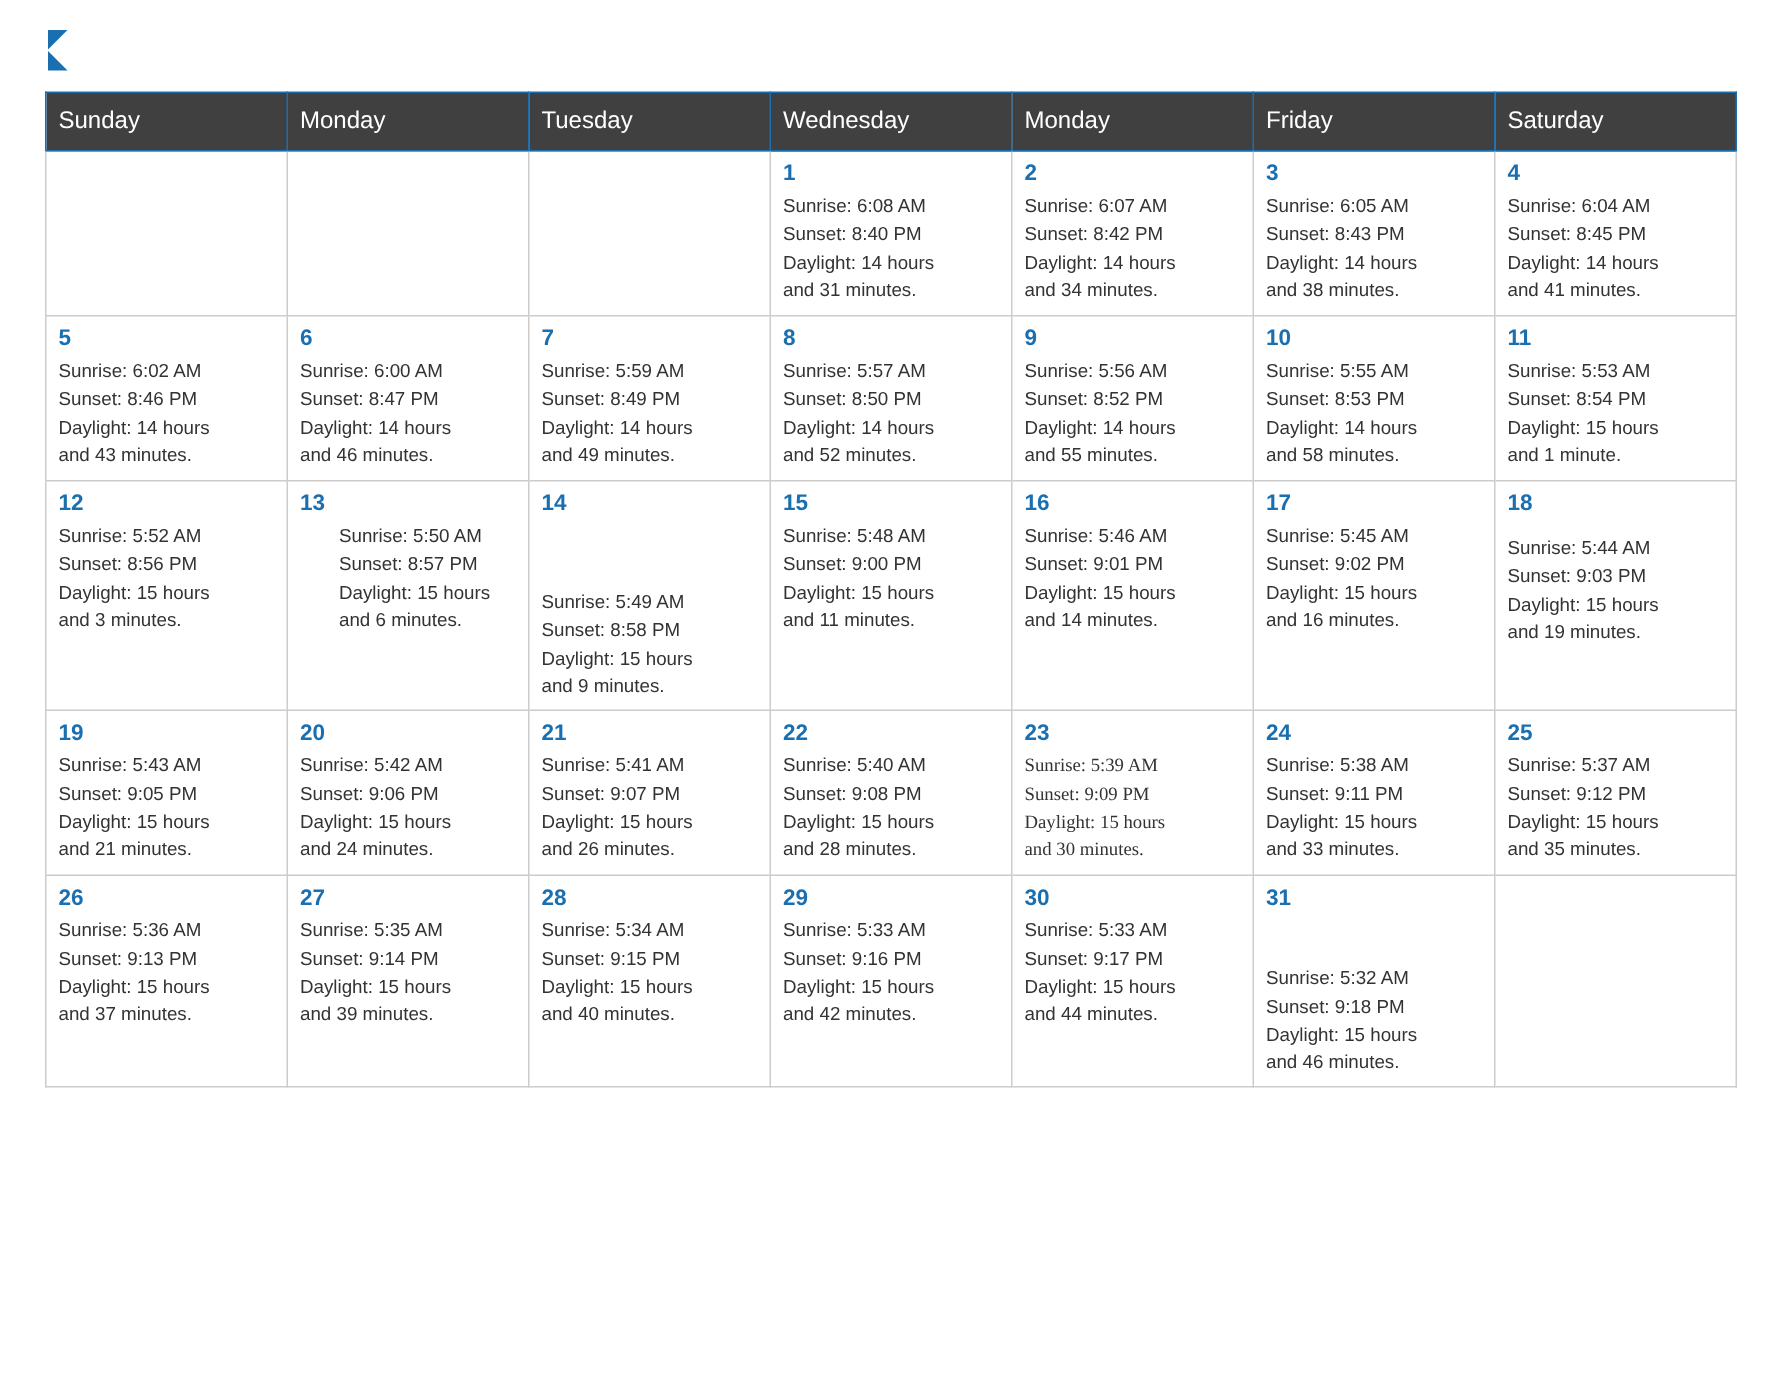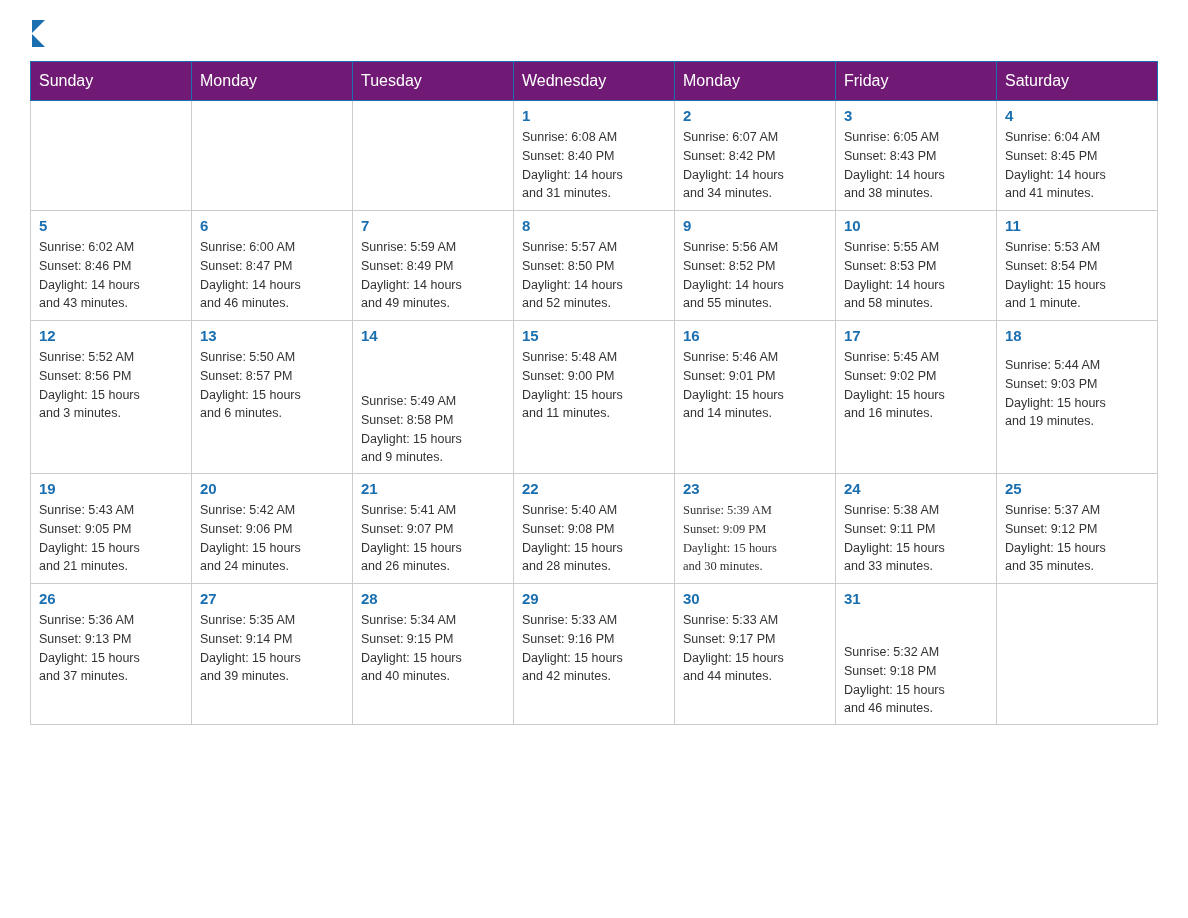--- a/index.html
+++ b/index.html
@@ -45,21 +45,21 @@
       font-size: 20px;
       color: #444;
       margin-top: 4px;
     }
     .calendar {
       width: 100%;
       border-collapse: collapse;
       border: 1px solid #aaa;
     }
     .calendar thead tr th {
-      background-color: #701a75;
+      background-color: #404040;
       color: #ffffff;
       font-size: 16px;
       font-weight: normal;
       padding: 10px 8px;
       text-align: left;
       border: 1px solid #1a6fb0;
     }
     .calendar tbody tr td {
       vertical-align: top;
       padding: 6px 8px;
@@ -210,21 +210,21 @@
       <tr>
         <td>
           <span class="day-number">12</span>
           <div class="day-info" style="white-space: pre-line;">Sunrise: 5:52 AM
 Sunset: 8:56 PM
 Daylight: 15 hours
 and 3 minutes.</div>
         </td>
         <td>
           <span class="day-number">13</span>
-          <div class="day-info" style="white-space: pre-line;">Sunrise: 5:50 AM
+          <div class="day-info" style="white-space: pre-line; margin-left: 26px;">Sunrise: 5:50 AM
 Sunset: 8:57 PM
 Daylight: 15 hours
 and 6 minutes.</div>
         </td>
         <td>
           <span class="day-number">14</span>
           <div class="day-info" style="white-space: pre-line; margin-top: 48px;">Sunrise: 5:49 AM
 Sunset: 8:58 PM
 Daylight: 15 hours
 and 9 minutes.</div>

